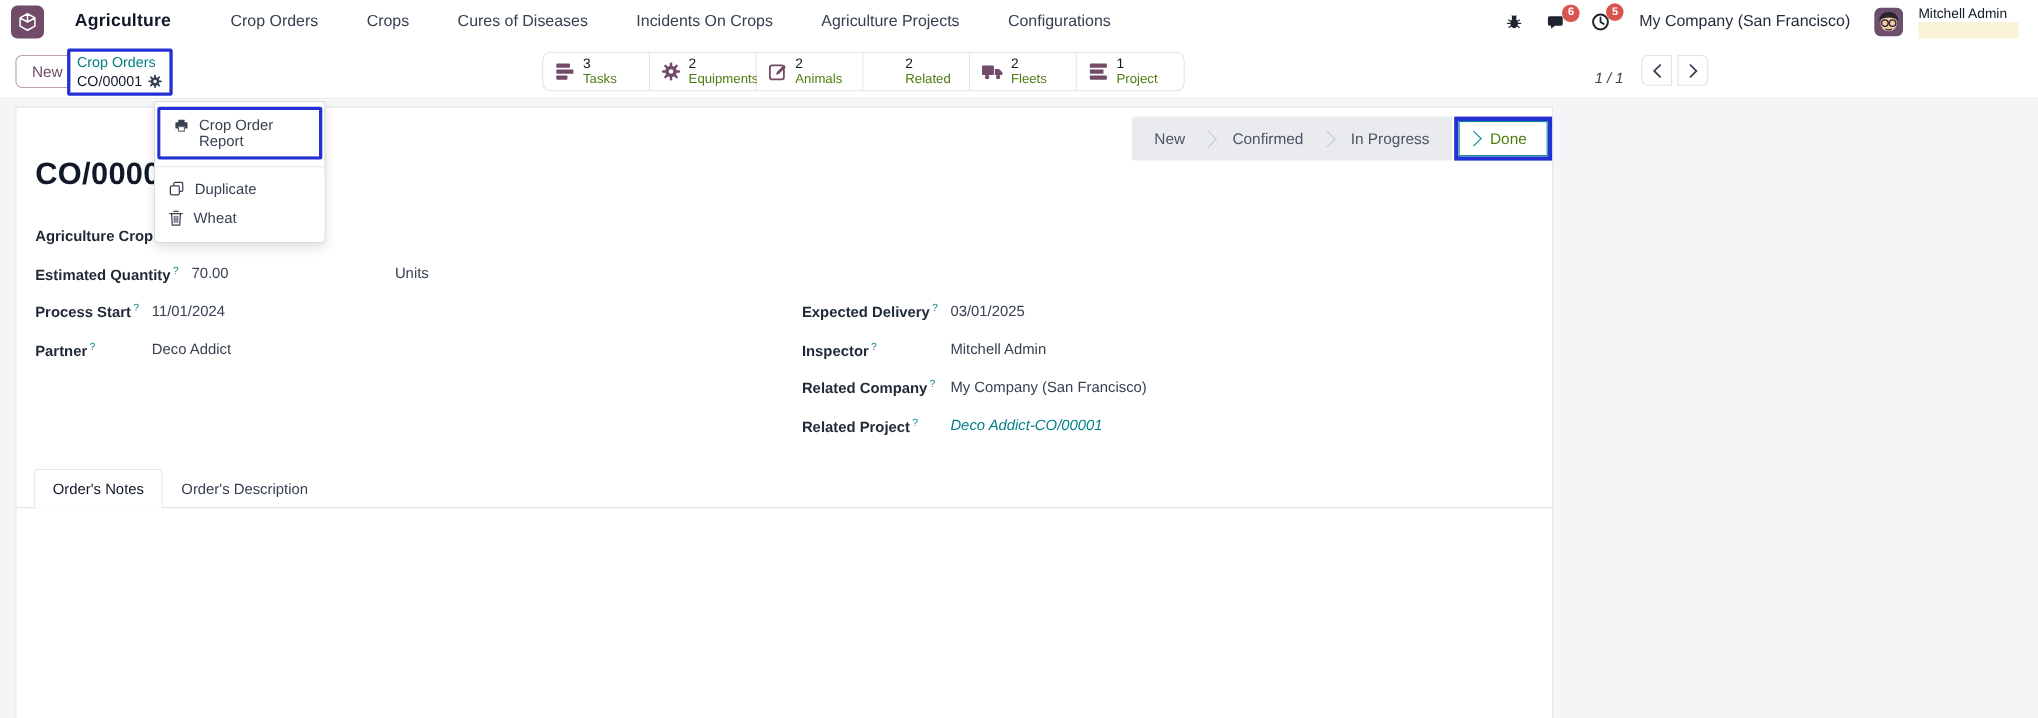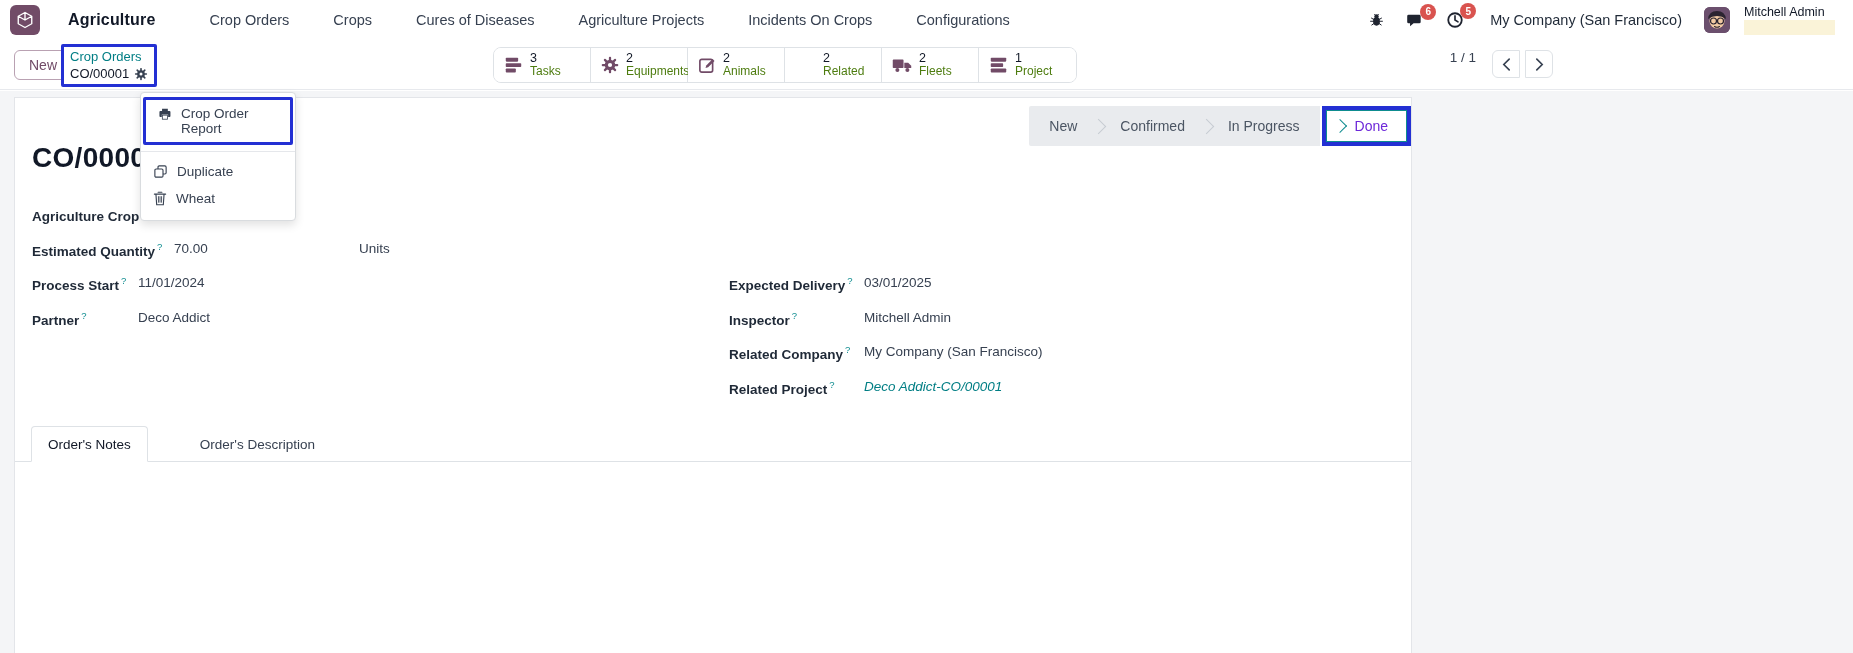--- a/index.html
+++ b/index.html
@@ -30,56 +30,56 @@
   .gear-btn { cursor:pointer; display:inline-flex; }
 
   .smart-buttons { position:absolute; left:493px; top:7px; height:36px; display:flex; background:#fff; border:1px solid #dee2e6; border-radius:8px; overflow:hidden; }
   .stat-btn { width:97px; display:flex; align-items:center; gap:7px; padding:0 8px 0 10px; border-right:1px solid #dee2e6; cursor:pointer; background:#fff; }
   .stat-btn:last-child { border-right:none; }
   .stat-icn { flex:none; display:flex; }
   .stat-txt { display:flex; flex-direction:column; line-height:13px; }
   .stat-count { font-size:12.5px; color:#111827; font-weight:500; }
   .stat-label { font-size:12px; color:#4d7c0f; }
 
-  .pager { position:absolute; right:300px; top:10px; display:flex; align-items:flex-start; gap:16px; }
+  .pager { position:absolute; right:300px; top:10px; display:flex; align-items:flex-end; gap:16px;font-style:italic; }
   .pager-value { font-size:13.5px; color:#374151; }
   .pager-btn { width:28px; height:28px; border:1px solid #dee2e6; background:#fff; border-radius:6px; display:flex; align-items:center; justify-content:center; cursor:pointer; }
   .pager-btn.prev { border-radius:6px 0 0 6px; }
   .pager-btn.next { border-radius:0 6px 6px 0; margin-left:-11px; }
 
   
   .content { position:absolute; top:91px; left:0; width:100%; height:562px; background:#f4f5f7; }
   .sheet { position:absolute; left:14px; top:6px; width:1398px; height:556px; background:#fff; border:1px solid #e3e5e9; border-bottom:none; }
 
   
   .statusbar { position:absolute; top:8px; right:0; display:flex; align-items:stretch; height:40px; }
   .sb-gray { display:flex; align-items:center; background:#e9ebee; border-radius:2px 0 0 2px; }
   .sb-step { font-size:14px; color:#4b5563; padding:0 20px; display:flex; align-items:center; cursor:pointer; }
   .sb-sep { width:11px; height:11px; border-top:1px solid #c6ccd2; border-right:1px solid #c6ccd2; transform:rotate(45deg); margin:0 -4px; }
   .done-box { border:4px solid #2330d3; margin-left:2px; display:flex; }
-  .done-step { position:relative; background:#fff; border:1px solid #0e8c8f; font-size:14px; font-weight:500; color:#6d28d9; padding:0 18px 0 28px; display:flex; align-items:center; cursor:pointer; }
+  .done-step { position:relative; background:#fff; border:1px solid #0e8c8f; font-size:14px; font-weight:500; color:#4d7c0f; padding:0 18px 0 28px; display:flex; align-items:center; cursor:pointer; }
   .done-step::before { content:""; position:absolute; left:8px; top:50%; width:9px; height:9px; border-top:1.5px solid #0e8c8f; border-right:1.5px solid #0e8c8f; transform:translateY(-50%) rotate(45deg); }
 
   .sheet-title { position:absolute; left:17px; top:44px; font-size:28px; font-weight:700; color:#111827; letter-spacing:.3px; }
 
   
   .fields-left { position:absolute; left:17px; top:108px; width:680px; }
   .fields-right { position:absolute; left:714px; top:177px; width:660px; }
   .frow { position:relative; display:flex; align-items:flex-start; height:34.5px; }
   .flabel { font-size:13.5px; font-weight:600; color:#1f2937; flex:none; }
   .flabel sup { color:#0e8c8f; font-size:9.5px; font-weight:400; margin-left:2px; }
   .w140 .flabel { width:142px; }
   .w105 .flabel { width:106px; }
   .w135 .flabel { width:135px; }
   .fvalue { font-size:13.5px; color:#374151; }
   .fvalue.link { color:#017e84; cursor:pointer;font-style:italic; }
   .funits { position:absolute; left:327px; top:0; font-size:13.5px; color:#374151; }
 
   
-  .tabs { position:absolute; top:328px; left:0; right:0; border-bottom:1px solid #dee2e6; display:flex; padding-left:16px;gap:35px; }
+  .tabs { position:absolute; top:328px; left:0; right:0; border-bottom:1px solid #dee2e6; display:flex; padding-left:16px; }
   .tab { font-size:13.5px; color:#374151; padding:10px 16px 9px; margin-bottom:-1px; cursor:pointer; border:1px solid transparent; border-radius:4px 4px 0 0; }
   .tab.active { color:#111827; background:#fff; border-color:#dee2e6 #dee2e6 #fff #dee2e6; }
 
   
   .dropdown { position:absolute; left:140px; top:92px; width:156px; background:#fff; border:1px solid #d9dcdf; border-radius:4px; box-shadow:0 4px 10px rgba(0,0,0,.12); z-index:40; padding:4px 0 8px; }
   .dd-item { display:flex; gap:9px; font-size:13.5px; color:#374151; padding:6px 12px; cursor:pointer; background:#fff; }
   .dd-hl { border:3px solid #2330d3; border-radius:2px; margin:0 2px; }
   .dd-divider { height:1px; background:#e5e7eb; margin:6px 0; }
 </style>
 </head>
@@ -91,22 +91,22 @@
     <div class="nav-left">
       <div class="logo">
         <svg width="18" height="18" viewBox="0 0 24 24">
             <path d="M12 2 L21 7 V17 L12 22 L3 17 V7 Z M12 2 V12 M3 7 L12 12 L21 7" fill="none" stroke="#fff" stroke-width="1.8" stroke-linejoin="round"></path>
           </svg>
       </div>
       <div class="app-name">Agriculture</div>
       <a class="menu-item">Crop Orders</a>
       <a class="menu-item">Crops</a>
       <a class="menu-item">Cures of Diseases</a>
+      <a class="menu-item">Incidents On Crops</a>
       <a class="menu-item">Agriculture Projects</a>
-      <a class="menu-item">Incidents On Crops</a>
       <a class="menu-item">Configurations</a>
     </div>
     <div class="nav-right">
       <div class="systray-btn">
         <svg width="15" height="16" viewBox="0 0 24 24" fill="#1f2430">
             <ellipse cx="12" cy="14" rx="5.5" ry="7"></ellipse>
             <circle cx="12" cy="6" r="3.4"></circle>
             <path d="M4 9 L7.5 11 M20 9 L16.5 11 M2.5 14 H6.5 M21.5 14 H17.5 M4.5 20 L8 17.5 M19.5 20 L16 17.5 M9 3 L10.5 4.6 M15 3 L13.5 4.6" stroke="#1f2430" stroke-width="1.6" fill="none" stroke-linecap="round"></path>
           </svg>
       </div>

